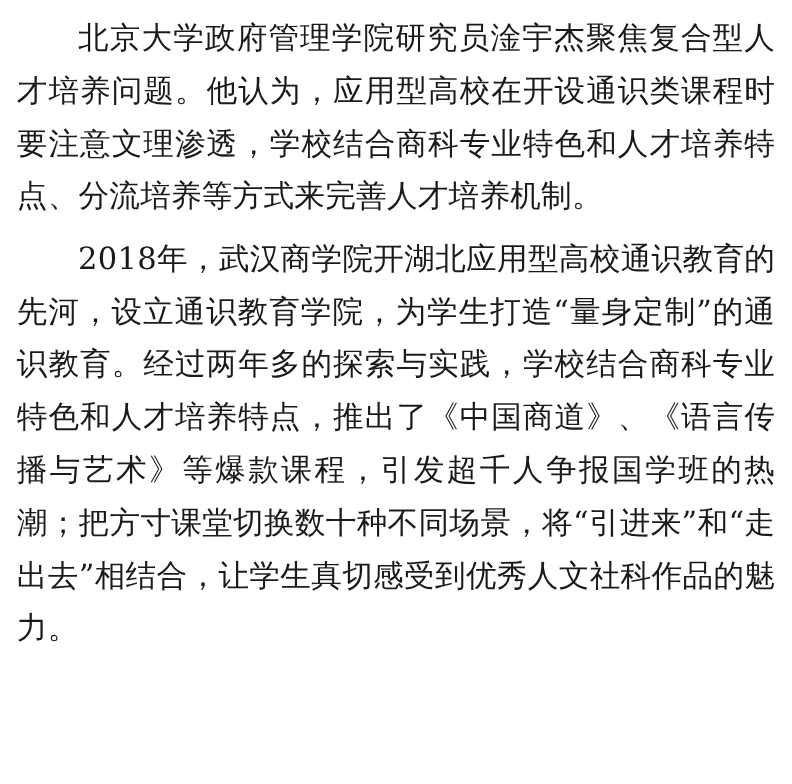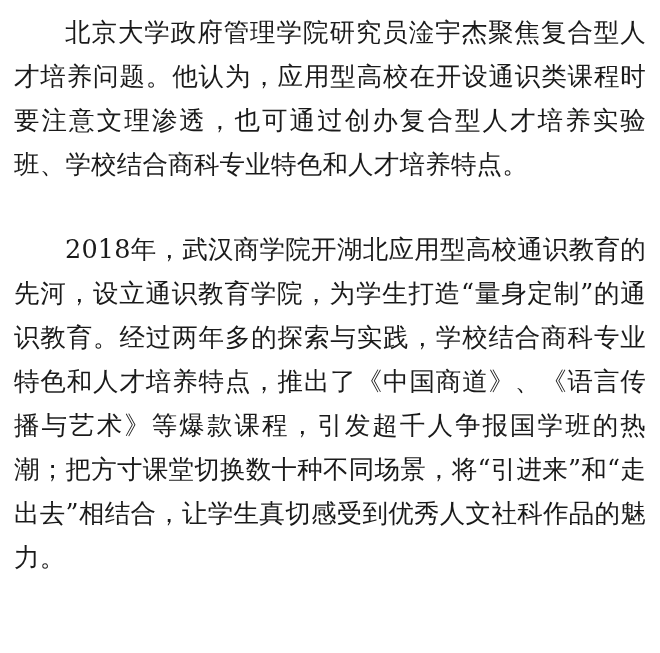--- a/index.html
+++ b/index.html
@@ -25,22 +25,22 @@
     font-size: 25.5px;
     line-height: 44px;
     color: #1a1a1a;
     text-align: justify;
     text-justify: inter-ideograph;
     text-indent: 2em;
     margin: 0;
     letter-spacing: 0.2px;
   }
   .para + .para {
-    margin-top: 41px;
+    margin-top: 8px;
   }
 </style>
 </head>
 <body>
 
 <div class="page">
-  <p class="para">北京大学政府管理学院研究员淦宇杰聚焦复合型人才培养问题。他认为，应用型高校在开设通识类课程时要注意文理渗透，也可通过创办复合型人才培养实验班、学校结合商科专业特色和人才培养特点。</p>
+  <p class="para">北京大学政府管理学院研究员淦宇杰聚焦复合型人才培养问题。他认为，应用型高校在开设通识类课程时要注意文理渗透，学校结合商科专业特色和人才培养特点、分流培养等方式来完善人才培养机制。</p>
   <p class="para">2018年，武汉商学院开湖北应用型高校通识教育的先河，设立通识教育学院，为学生打造“量身定制”的通识教育。经过两年多的探索与实践，学校结合商科专业特色和人才培养特点，推出了《中国商道》、《语言传播与艺术》等爆款课程，引发超千人争报国学班的热潮；把方寸课堂切换数十种不同场景，将“引进来”和“走出去”相结合，让学生真切感受到优秀人文社科作品的魅力。</p>
 </div>
 
 </body></html>

